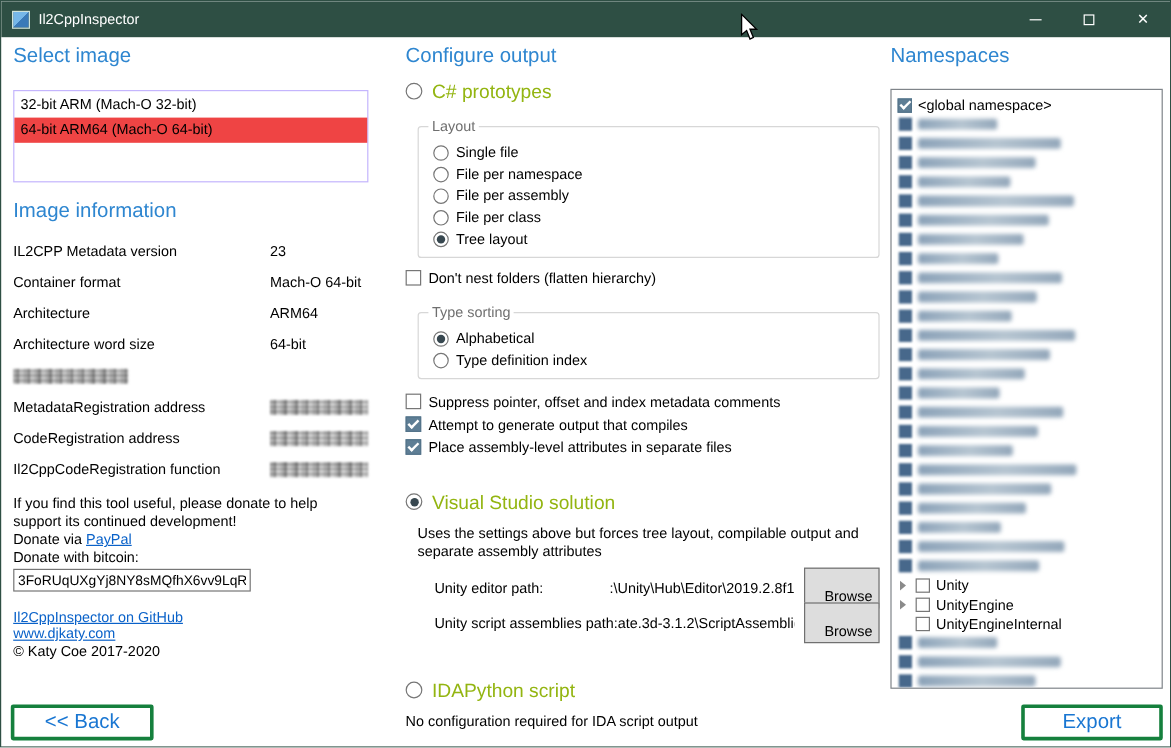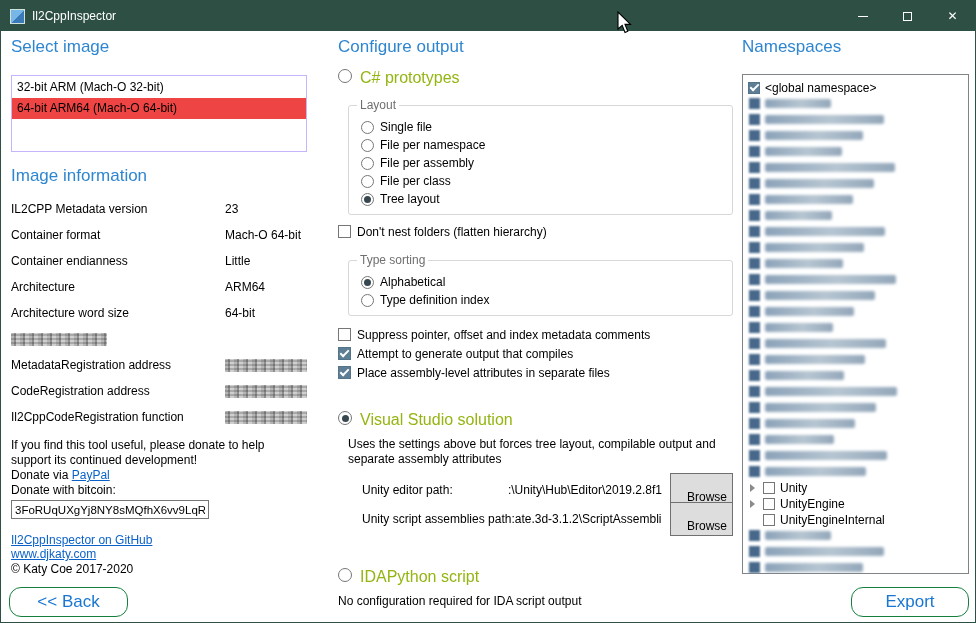--- a/index.html
+++ b/index.html
@@ -38,21 +38,21 @@
     background-blend-mode:multiply}
   .donate-text{margin:8px 0 0;width:282px;line-height:15px}
   .donate-line{line-height:15px}
   .link{color:#0a62c9;text-decoration:underline;cursor:pointer}
   .btc-input{margin-top:2px;width:198px;height:19px;border:1px solid #767676;font-family:"Liberation Sans",sans-serif;font-size:11.5px;padding:0 3px;box-sizing:border-box}
   .block{display:block}
   .mt14{margin-top:14px}
   .copyright{margin-top:1px;line-height:15px}
 
   
-  .big-btn{position:absolute;height:30px;background:#fff;border:1px solid #15803d;border-radius:12px;color:#1976d2;font-size:17px;font-family:"Liberation Sans",sans-serif;display:flex;align-items:center;justify-content:center;cursor:pointer;padding:0}
+  .big-btn{position:absolute;height:30px;background:#fff;border:3px solid #15803d;border-radius:2px;color:#1976d2;font-size:17px;font-family:"Liberation Sans",sans-serif;display:flex;align-items:center;justify-content:center;cursor:pointer;padding:0}
   .back-btn{left:8px;top:586px;width:119px}
   .export-btn{left:850px;top:586px;width:118px}
 
   
   .big-radio-row{display:flex;align-items:flex-start;gap:8px;margin-top:12px;height:20px;cursor:default}
   .mt26{margin-top:26px}
   .mt38{margin-top:38px}
   .green-label{font-size:16px;color:#93b511}
   .radio{width:13px;height:13px;border:1px solid #767676;border-radius:50%;background:#fff;flex:none;display:flex;align-items:center;justify-content:center;box-sizing:border-box}
   .radio.big{width:14px;height:14px}
@@ -123,24 +123,20 @@
     <div class="info-table">
       <div class="info-row">
         <span class="info-label">IL2CPP Metadata version</span>
         <span class="info-value">23</span>
       </div>
       <div class="info-row">
         <span class="info-label">Container format</span>
         <span class="info-value">Mach-O 64-bit</span>
       </div>
       <div class="info-row">
-        <span class="info-label">Container endianness</span>
-        <span class="info-value">Little</span>
-      </div>
-      <div class="info-row">
         <span class="info-label">Architecture</span>
         <span class="info-value">ARM64</span>
       </div>
       <div class="info-row">
         <span class="info-label">Architecture word size</span>
         <span class="info-value">64-bit</span>
       </div>
       <div class="info-row">
         <span class="redacted-value" style="width:96px"></span>
       </div>

